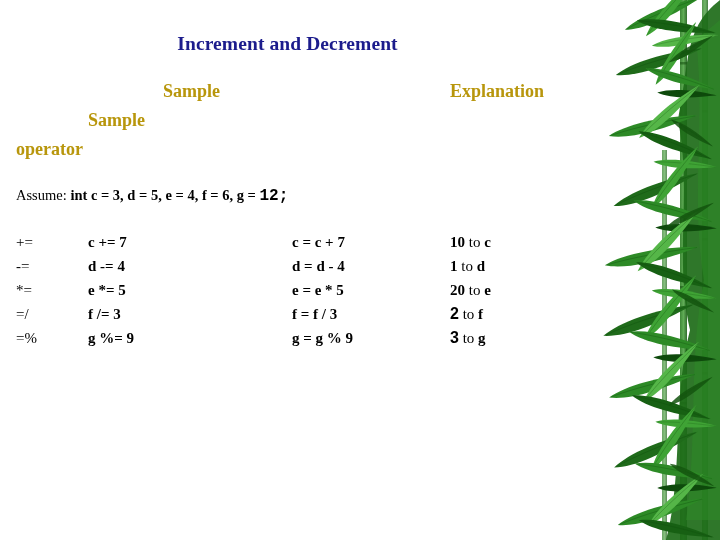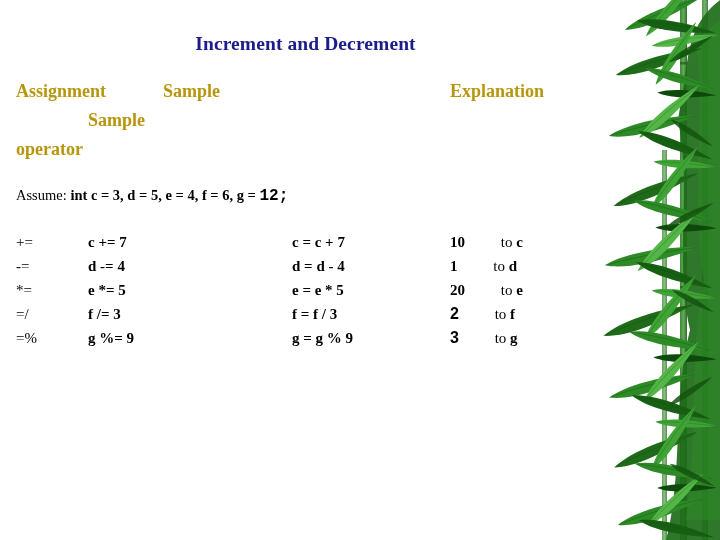--- a/index.html
+++ b/index.html
@@ -31,21 +31,20 @@
     top: 32px;
     width: 575px;
     text-align: center;
     font-family: "Liberation Serif", "DejaVu Serif", serif;
     font-weight: bold;
     font-size: 19.5px;
     line-height: 23px;
     color: #1c1c8c;
     letter-spacing: 0.1px;
     white-space: nowrap;
-    margin-left: 18px;
   }
 
   
   .hdr {
     position: absolute;
     font-family: "Liberation Serif", "DejaVu Serif", serif;
     font-weight: bold;
     font-size: 18px;
     line-height: 22px;
     color: #b8960c;
@@ -104,21 +103,20 @@
 
   .c-explain .num {
     font-weight: bold;
   }
   .c-explain .num.sans {
     font-family: "Liberation Sans", "DejaVu Sans", sans-serif;
     font-size: 16px;
   }
   .c-explain .tail {
     font-weight: normal;
-    padding-left: 32px;
   }
   .c-explain .var {
     font-weight: bold;
   }
 
   
   #bamboo {
     position: absolute;
     right: 0;
     top: 0;
@@ -129,21 +127,20 @@
   }
   #bamboo svg { display: block; }
 </style>
 </head>
 <body>
 
 <div id="slide">
 
   <div class="slide-title">Increment and Decrement</div>
 
-  <div class="hdr hdr-assignment">Assignment</div>
 
   <div class="hdr hdr-sample">Sample</div>
 
   <div class="hdr hdr-explan">Explanation</div>
 
   <div class="hdr hdr-assings">Sample</div>
 
   <div class="hdr hdr-operator">operator</div>
 
 

